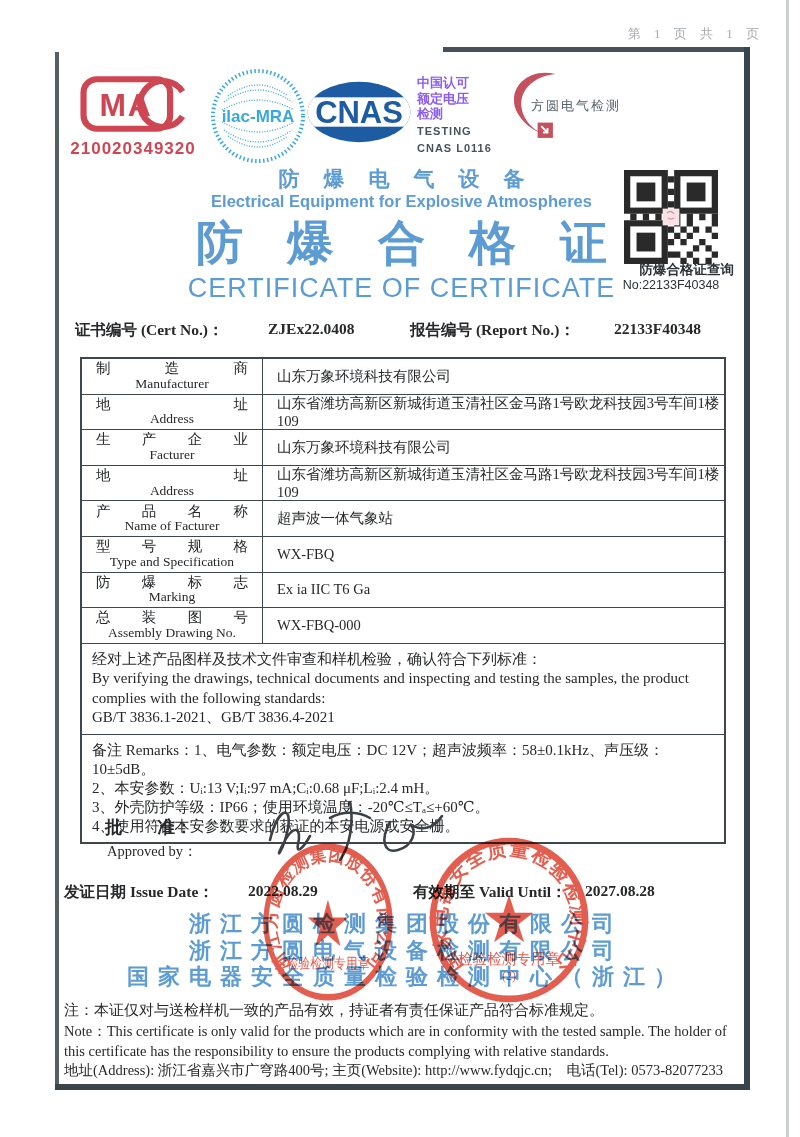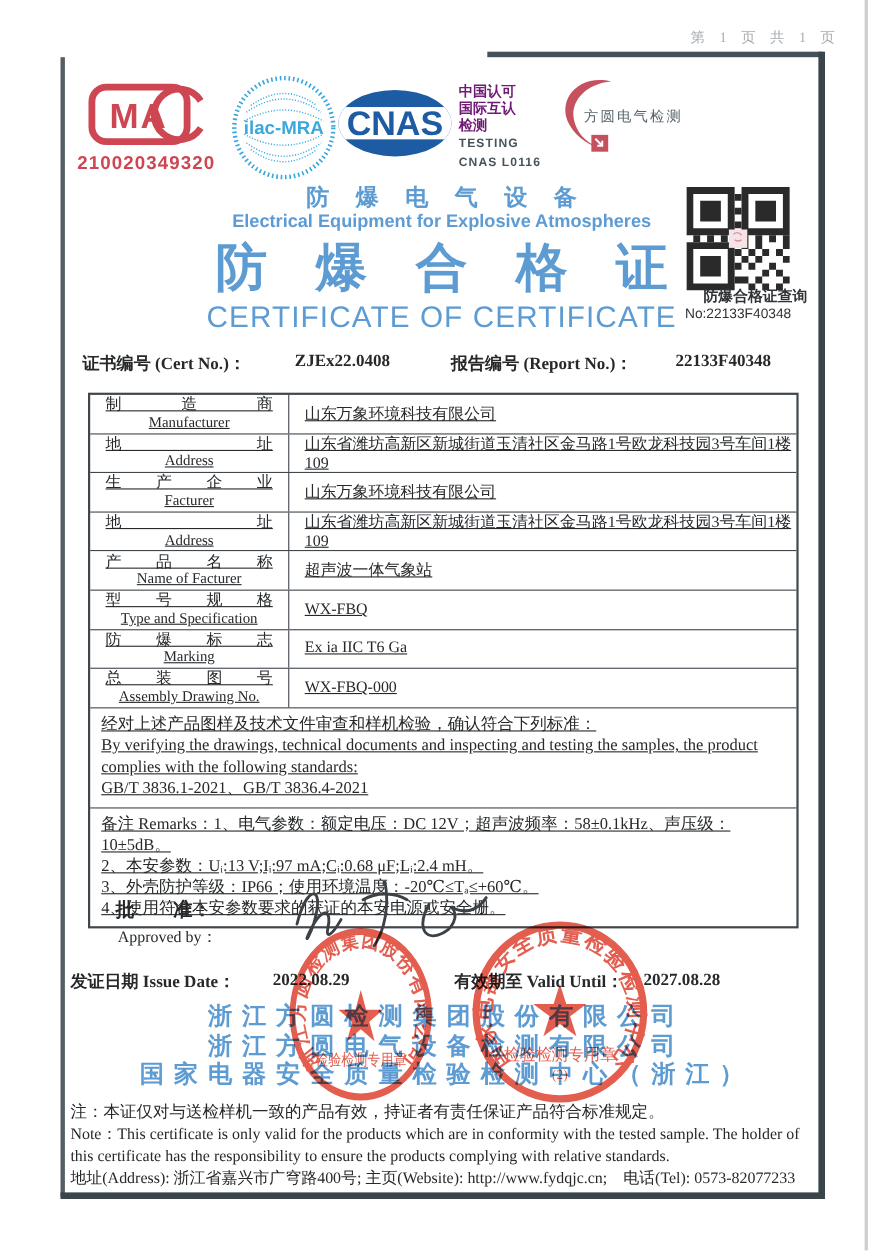--- a/index.html
+++ b/index.html
@@ -14,21 +14,21 @@
   .frame-left{left:55px;top:52px;width:4px;height:1036px;background:#545e63;}
   .frame-bottom{left:55px;top:1084px;width:695px;height:6px;background:#39444b;}
   .scan-edge-right{left:786px;top:0;width:3px;height:1137px;background:#cdd0d2;}
 
   .page-indicator{right:36px;top:25px;font-size:13px;color:#a7acb1;letter-spacing:5px;}
 
   
   .cma-num{left:64px;top:139px;width:138px;text-align:center;font-size:17px;font-weight:bold;
            color:#cf4653;letter-spacing:1px;font-family:"Liberation Sans",sans-serif;}
   .cnas-txt{left:417px;top:75px;line-height:15.5px;}
-  .cnas-txt .cn{font-size:13px;font-weight:bold;color:#701a75;}
+  .cnas-txt .cn{font-size:13px;font-weight:bold;color:#8b5cf6;}
   .cnas-txt .en{font-size:11px;font-weight:bold;color:#46535b;letter-spacing:1px;margin-top:2px;
                 font-family:"Liberation Sans",sans-serif;}
   .fy-label{left:531px;top:97px;font-size:13px;color:#57646b;letter-spacing:2px;}
 
   
   .center-zone{left:55px;width:693px;text-align:center;}
   .t-cn-sub{top:165px;font-size:21px;font-weight:bold;color:#5d9bd3;letter-spacing:24px;text-indent:24px;}
   .t-en-sub{top:192px;font-size:16.5px;font-weight:bold;color:#5d9bd3;}
   .t-cn-main{top:212px;font-size:47px;font-weight:bold;color:#5d9bd3;letter-spacing:44px;text-indent:44px;}
   .t-en-main{top:273px;font-size:27px;color:#5d9bd3;letter-spacing:1px;}
@@ -37,21 +37,21 @@
   .qr{left:624px;top:170px;}
   .qr-caption{left:608px;top:261px;width:126px;text-align:right;font-size:13.5px;font-weight:bold;color:#2f3337;}
   .qr-number{left:608px;top:278px;width:126px;text-align:center;font-size:12.5px;color:#2f3337;}
 
   
   .cert-line{top:320px;font-size:15.5px;font-weight:600;}
   .cl-cert-label{left:75px;}  .cl-cert-value{left:268px;}
   .cl-report-label{left:410px;} .cl-report-value{left:614px;}
 
   
-  .info-table{left:80px;top:357px;width:642px;border:2px solid #3f464c;background:#fff;text-decoration:underline;}
+  .info-table{left:80px;top:357px;width:642px;border:2px solid #3f464c;background:#fff;}
   .itr{display:flex;border-top:1.5px solid #3f464c;height:34.6px;}
   .itr:first-child{border-top:none;}
   .label-cell{width:152px;border-right:1.5px solid #3f464c;display:flex;flex-direction:column;
               justify-content:center;padding:2px 14px;box-sizing:content-box;}
   .label-cn{font-size:14.5px;line-height:15.5px;text-align:justify;text-align-last:justify;}
   .label-en{font-size:13.5px;line-height:14.5px;text-align:center;}
   .value-cell{flex:1;display:flex;align-items:center;padding-left:14px;font-size:14.5px;}
   .standards-cell{border-top:1.5px solid #3f464c;padding:6px 10px;font-size:15px;line-height:19.5px;}
   .remarks-cell{border-top:1.5px solid #3f464c;padding:6px 10px;font-size:15px;line-height:19px;}
 
@@ -110,21 +110,21 @@
         <clipPath id="cnasclip">
           <ellipse cx="65" cy="39" rx="63" ry="37"></ellipse>
         </clipPath>
       </defs>
     <ellipse cx="65" cy="39" rx="63" ry="37" fill="#1d5ca3"></ellipse>
     <rect x="0" y="21" width="130" height="36" fill="#ffffff" clip-path="url(#cnasclip)"></rect>
     <text x="65" y="52" font-size="38" font-weight="bold" fill="#1d5ca3" text-anchor="middle" font-family="Liberation Sans, sans-serif">CNAS</text>
   </svg>
   <div class="abs cnas-txt">
     <div class="cn">中国认可</div>
-    <div class="cn">国际互认</div>
+    <div class="cn">额定电压</div>
     <div class="cn">检测</div>
     <div class="en">TESTING</div>
     <div class="en">CNAS L0116</div>
   </div>
 
   <svg class="abs" style="left:498px;top:64px;" width="72" height="92" viewBox="0 0 80 100">
     <path d="M64 10 C30 2 8 30 22 54 C30 68 44 76 56 78 C40 74 28 62 26 46 C24 28 40 12 64 10 Z" fill="#c5515f"></path>
     <rect x="44" y="64" width="17" height="17" fill="#c5515f"></rect>
     <path d="M48 68 l7 7 M55 70 v5 h-5" stroke="#ffffff" stroke-width="2" fill="none"></path>
   </svg>

